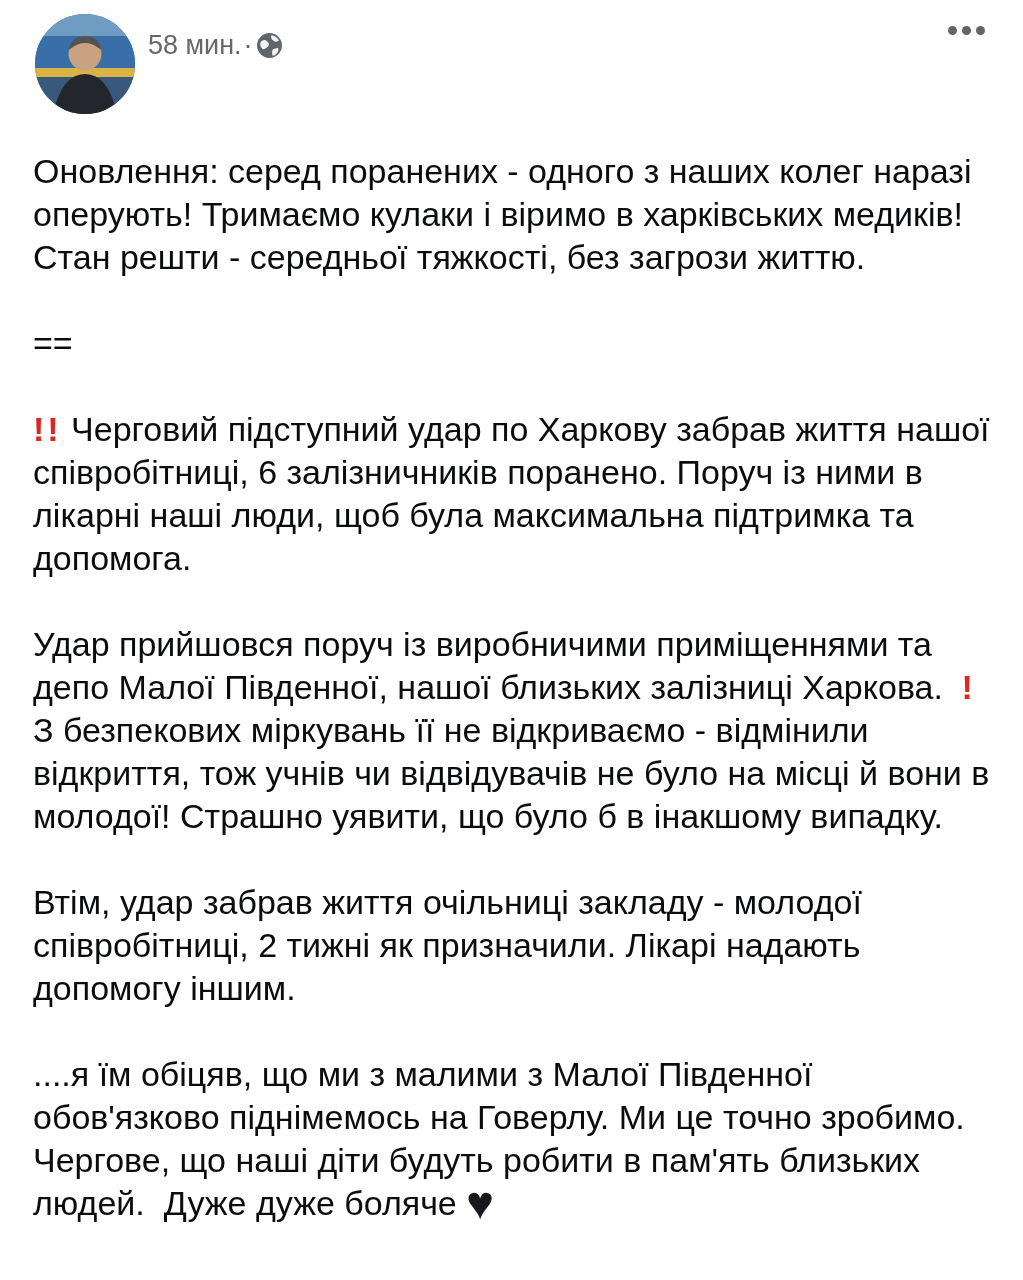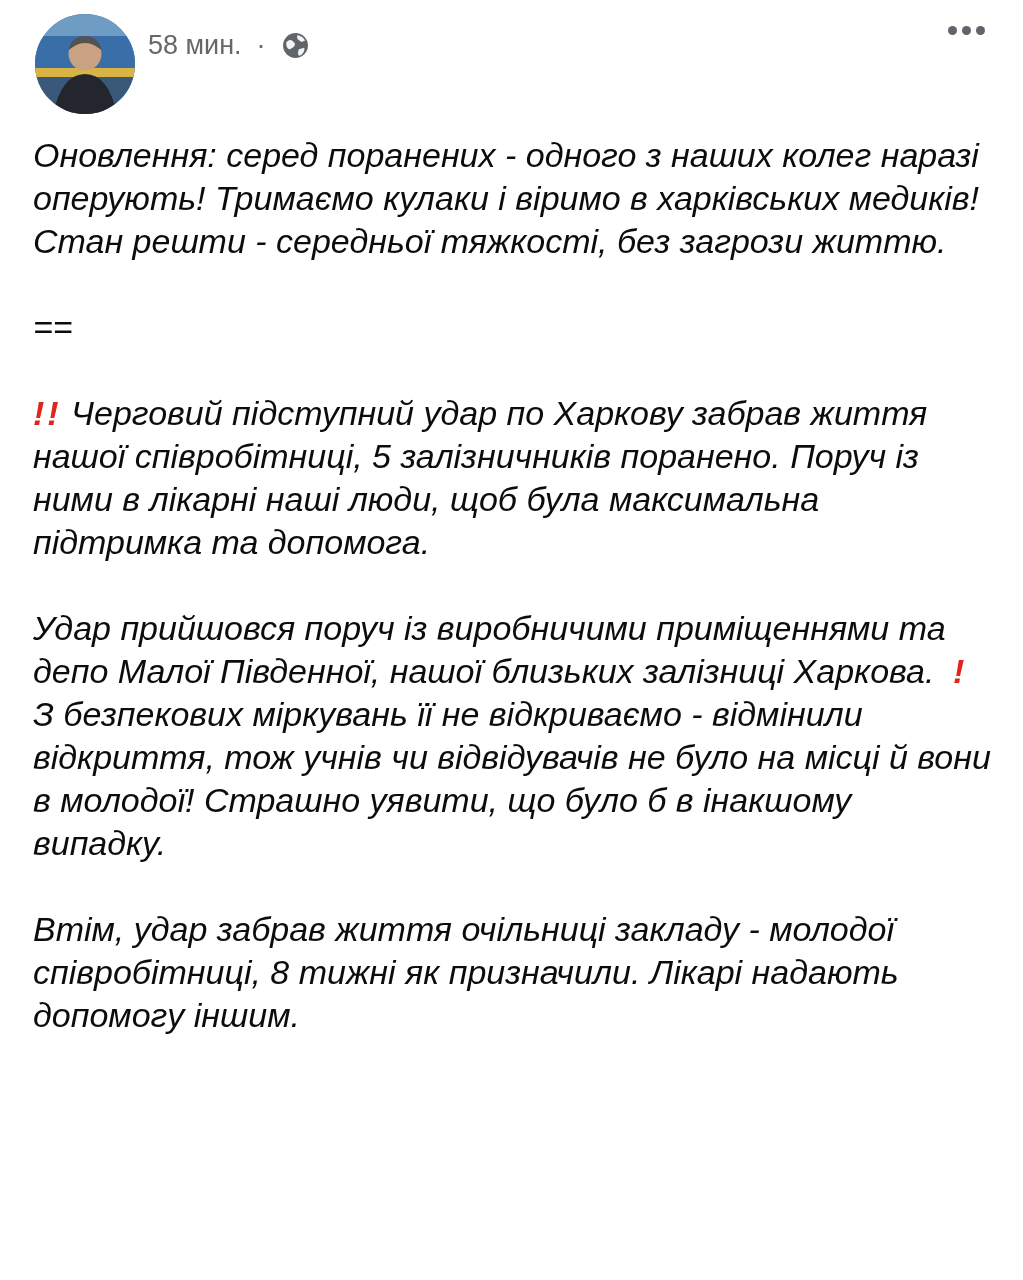--- a/index.html
+++ b/index.html
@@ -37,21 +37,21 @@
     font-size: 30px;
     font-weight: 700;
     color: #0b0c0d;
     letter-spacing: -0.2px;
     cursor: pointer;
   }
   .sub {
     margin-top: 9px;
     display: flex;
     align-items: center;
-    gap: 15px;
+    gap: 2px;
     font-size: 27px;
     color: #65676b;
   }
   .sub .globe-wrap { display: inline-flex; align-items: center; }
   .more-btn {
     position: absolute;
     top: 20px;
     right: 32px;
     display: flex;
     gap: 5px;
@@ -65,23 +65,22 @@
   }
 
   
   .post-body {
     padding: 16px 30px 0 33px;
     font-size: 34px;
     line-height: 43px;
     color: #0b0c0d;
   }
   .post-body p {
-    margin: 0 0 43px 0;
+    margin: 16px 0 43px 0;
     white-space: pre-wrap;
-    font-style: italic;
   }
   .post-body p:last-child { margin-bottom: 0; }
 
   .red-emoji {
     color: #e0261c;
     font-weight: 800;
     letter-spacing: 3px;
   }
   .red-emoji.inline {
     letter-spacing: 0;
@@ -128,18 +127,19 @@
     <div class="more-btn" title="">
       <span class="d"></span>
         <span class="d"></span>
         <span class="d"></span>
     </div>
   </header>
 
   <div class="post-body">
     <p>Оновлення: серед поранених - одного з наших колег наразі оперують! Тримаємо кулаки і віримо в харківських медиків! Стан решти - середньої тяжкості, без загрози життю.</p>
     <p>==</p>
-    <p><span class="red-emoji">!!</span><span> Черговий підступний удар по Харкову забрав життя нашої співробітниці, 5 залізничників поранено. Поруч із ними в лікарні наші люди, щоб була максимальна підтримка та допомога.</span></p>
+    <p><span class="red-emoji">!!</span><span> Черговий підступний удар по Харкову забрав життя нашої співробітниці, 6 залізничників поранено. Поруч із ними в лікарні наші люди, щоб була максимальна підтримка та допомога.</span></p>
     <p><span>Удар прийшовся поруч із виробничими приміщеннями та депо Малої Південної, нашої близьких залізниці Харкова. </span><span class="red-emoji inline">!</span><span> З безпекових міркувань її не відкриваємо - відмінили відкриття, тож учнів чи відвідувачів не було на місці й вони в молодої! Страшно уявити, що було б в інакшому випадку.</span></p>
-    <p>Втім, удар забрав життя очільниці закладу - молодої співробітниці, 8 тижні як призначили. Лікарі надають допомогу іншим.</p>
+    <p>Втім, удар забрав життя очільниці закладу - молодої співробітниці, 2 тижні як призначили. Лікарі надають допомогу іншим.</p>
+    <p><span>....я їм обіцяв, що ми з малими з Малої Південної обов'язково піднімемось на Говерлу. Ми це точно зробимо. Чергове, що наші діти будуть робити в пам'ять близьких людей.  Дуже дуже боляче </span><span class="heart">♥</span></p>
   </div>
 
 </div>
 
 </body></html>

